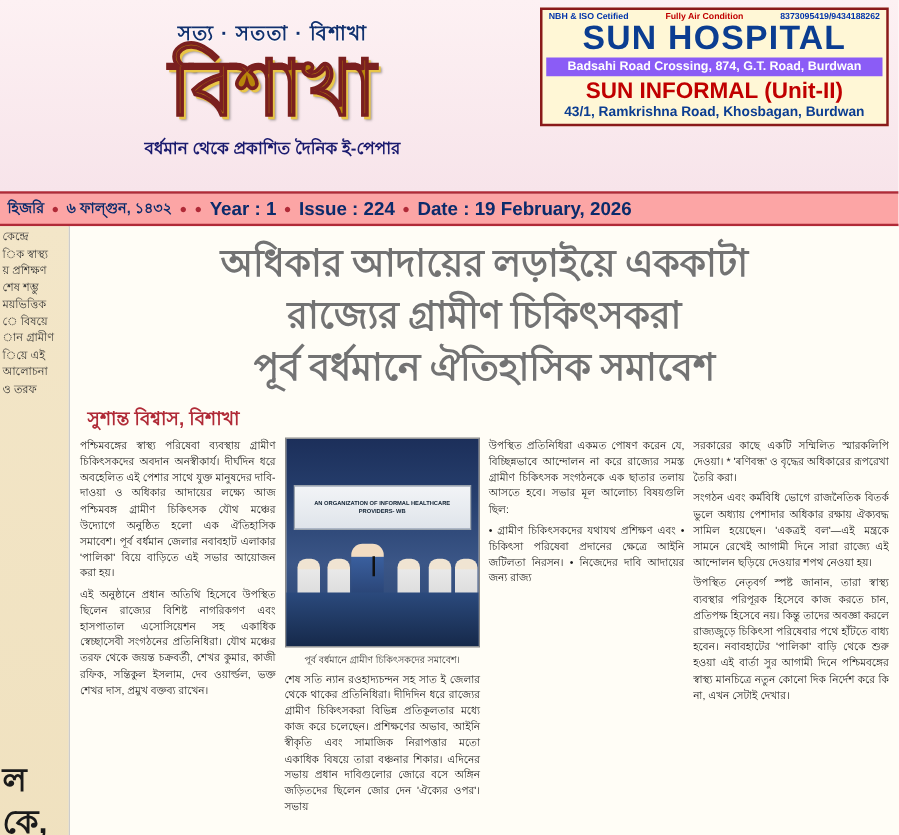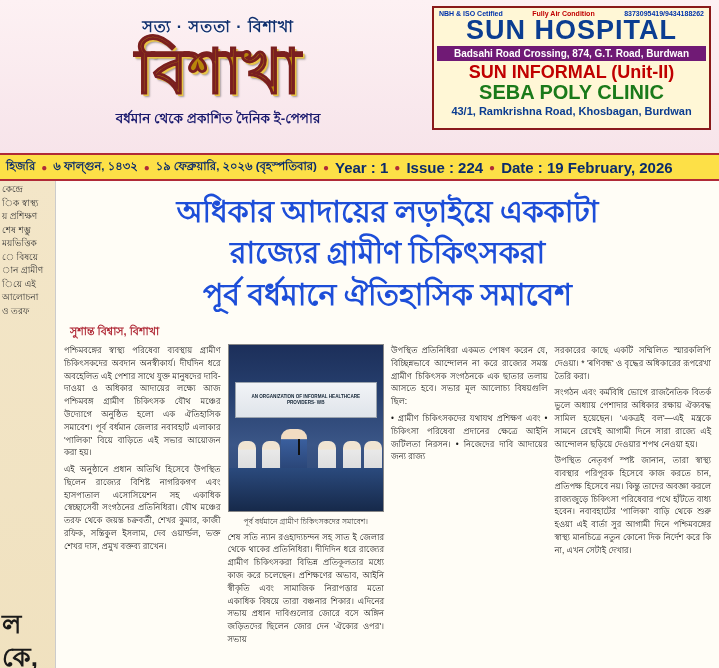--- a/index.html
+++ b/index.html
@@ -58,21 +58,21 @@
     font-weight: bold;
     margin-top: 6px;
   }
   .mast-right {
     width: 289px;
     padding: 6px 8px 4px 2px;
   }
   .ad-box {
     border: 2px solid #8a1a1a;
     background: #fff7d6;
-    height: 124px;
+    height: 95px;
     padding: 2px 3px;
     text-align: center;
     position: relative;
   }
   .ad-topline {
     display: flex;
     justify-content: space-between;
     align-items: center;
     font-size: 7px;
     font-weight: bold;
@@ -82,21 +82,21 @@
   .ad-topline .red { color: #c00000; }
   .ad-topline .blue { color: #0033aa; }
   .ad-h1 {
     font-size: 27px;
     font-weight: bold;
     color: #0b3d91;
     line-height: 1;
     letter-spacing: 1px;
   }
   .ad-bar {
-    background: #701a75;
+    background: #8b5cf6;
     color: #ffffff;
     font-size: 10px;
     font-weight: bold;
     padding: 2px 0;
     margin: 2px 0;
   }
   .ad-h2 {
     font-size: 18px;
     font-weight: bold;
     color: #c00000;
@@ -111,21 +111,21 @@
   .ad-addr {
     font-size: 11px;
     font-weight: bold;
     color: #0b3d91;
     margin-top: 2px;
   }
 
   
   .infobar {
     height: 26px;
-    background: #fde047;
+    background: #fca5a5;
     border-bottom: 2px solid #b02a37;
     display: flex;
     align-items: center;
     font-size: 11.5px;
     color: #111;
     padding: 0 6px;
     gap: 6px;
   }
   .infobar .seg { white-space: nowrap; }
   .infobar .dot { color: #b02a37; font-size: 10px; }
@@ -165,27 +165,27 @@
     flex: 1;
     padding: 4px 8px 0 8px;
     position: relative;
     background: #fffdf6;
   }
   .headline {
     text-align: center;
     font-family: "Liberation Serif", serif;
     font-size: 30px;
     font-weight: bold;
-    color: #1d4ed8;
+    color: #737373;
     line-height: 1.38;
     padding: 6px 4px 8px 4px;
     text-shadow: 0 1px 0 rgba(255,255,255,0.7);
   }
   .byline {
-    font-size: 11px;
+    font-size: 15px;
     color: #b02a37;
     font-weight: bold;
     padding-left: 6px;
     margin-bottom: 2px;
   }
   .cols {
     display: flex;
     gap: 7px;
     font-size: 8.4px;
     line-height: 1.52;
@@ -278,32 +278,30 @@
     <div class="mast-right">
       <div class="ad-box">
         <div class="ad-topline">
           <span class="blue">NBH &amp; ISO Cetified</span>
           <span class="red">Fully Air Condition</span>
           <span class="blue">8373095419/9434188262</span>
         </div>
         <div class="ad-h1">SUN HOSPITAL</div>
         <div class="ad-bar">Badsahi Road Crossing, 874, G.T. Road, Burdwan</div>
         <div class="ad-h2">SUN INFORMAL (Unit-II)</div>
-        <div class="ad-h3">SEBA POLY CLINIC</div>
         <div class="ad-addr">43/1, Ramkrishna Road, Khosbagan, Burdwan</div>
       </div>
     </div>
   </div>
 
   <div class="infobar">
     <span class="seg bn">হিজরি</span>
     <span class="dot">●</span>
     <span class="seg bn">৬ ফাল্গুন, ১৪৩২</span>
     <span class="dot">●</span>
-    <span class="seg bn">১৯ ফেব্রুয়ারি, ২০২৬ (বৃহস্পতিবার)</span>
     <span class="dot">●</span>
     <span class="seg en">Year : 1</span>
     <span class="dot">●</span>
     <span class="seg en">Issue : 224</span>
     <span class="dot">●</span>
     <span class="seg en">Date : 19 February, 2026</span>
   </div>
 
   <div class="content">
 

